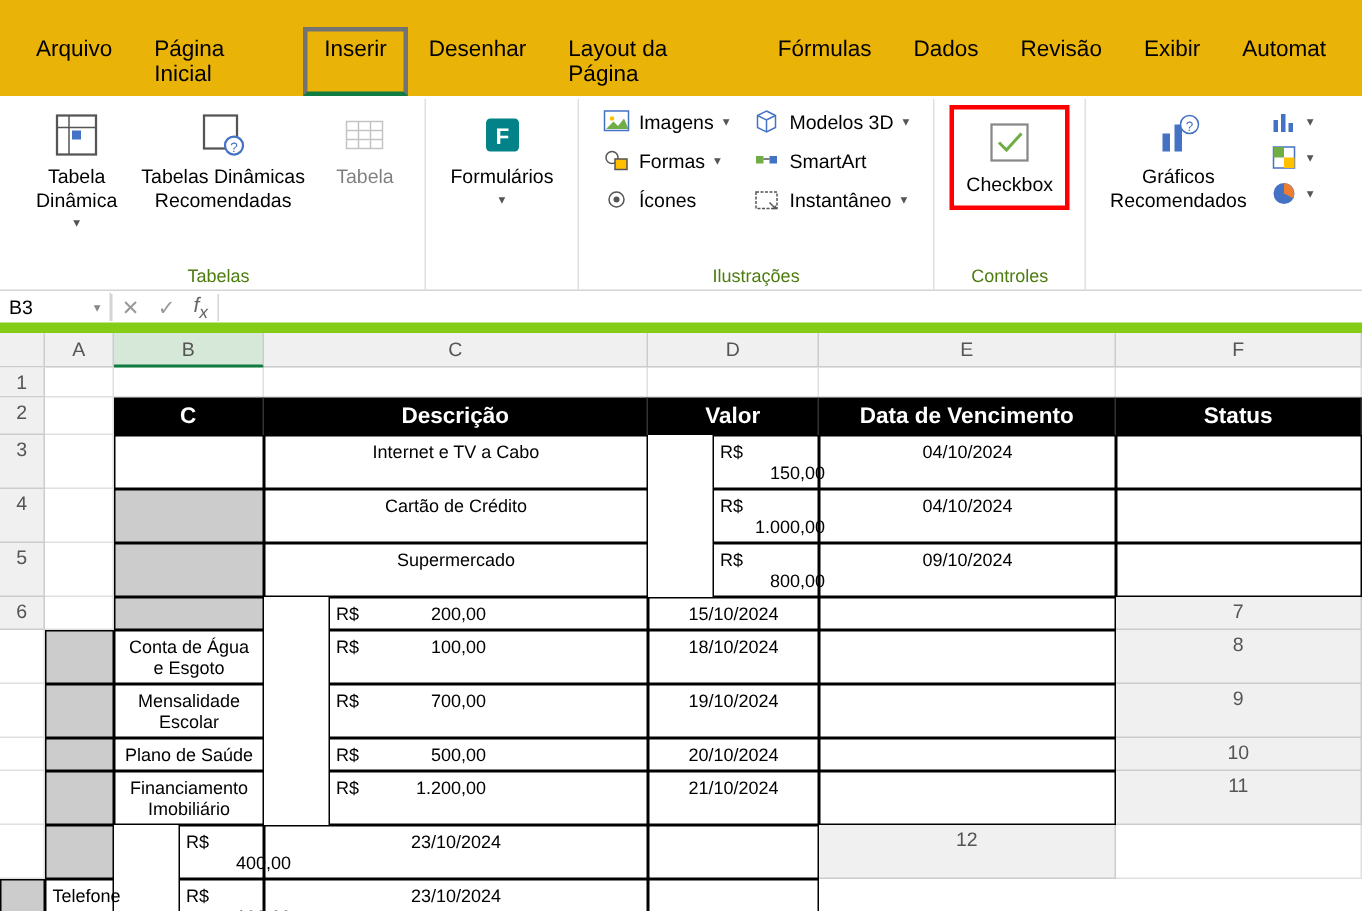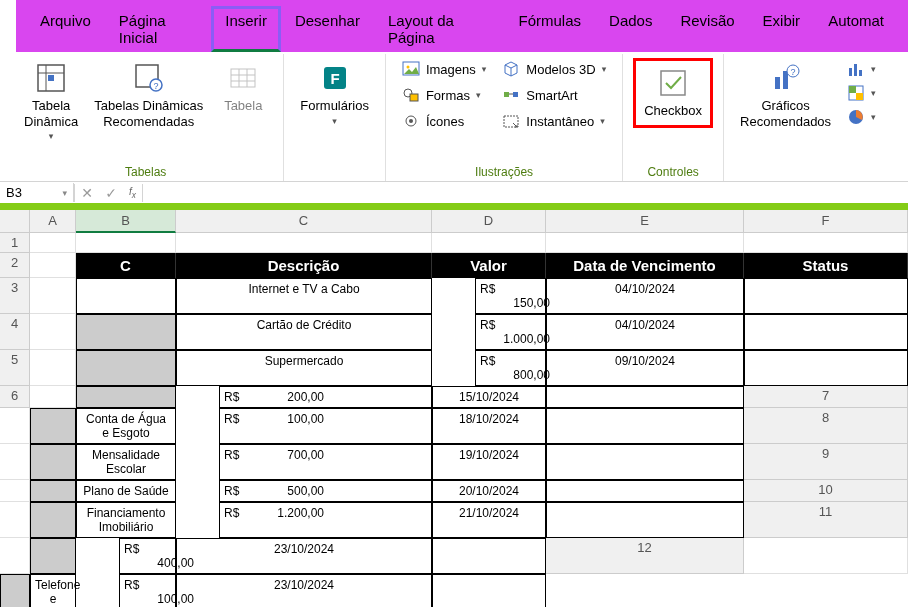--- a/index.html
+++ b/index.html
@@ -1,21 +1,21 @@
 <!DOCTYPE html>
 <html><head>
   <meta charset="utf-8">
   <style>
     * { box-sizing: border-box; margin: 0; padding: 0; }
     body { font-family: 'Segoe UI', Arial, sans-serif; font-size: 14px; background: #fff; overflow: hidden; }
     
     
-    .menubar { display: flex; gap: 0; padding: 6px 10px 0; background: #d946ef; margin-left: 16px; }
+    .menubar { display: flex; gap: 0; padding: 18px 10px 0; background: #eab308; }
     .menubar-item { padding: 6px 14px; font-size: 15px; cursor: pointer; position: relative; }
-    .menubar-item.highlighted { border: 3px solid #8b5cf6; padding: 3px 11px; }
+    .menubar-item.highlighted { border: 3px solid #737373; padding: 3px 11px; }
     .menubar-item.active-tab { border-bottom: 3px solid #107c41; }
     
     
     .ribbon { display: flex; background: #fff; border-bottom: 1px solid #d4d4d4; height: 130px; padding: 2px 8px 0; }
     .ribbon-group { display: flex; flex-direction: column; justify-content: space-between; padding: 4px 10px 2px; border-right: 1px solid #e0e0e0; }
     .ribbon-group:last-child { border-right: none; }
     .ribbon-group-items { display: flex; gap: 4px; flex: 1; align-items: flex-start; }
     .ribbon-group-label { text-align: center; font-size: 12px; color: #4d7c0f; padding-top: 2px; }
     .ribbon-btn { display: flex; flex-direction: column; align-items: center; justify-content: flex-start; padding: 4px 6px; cursor: pointer; text-align: center; font-size: 13px; line-height: 1.2; gap: 2px; min-width: 60px; }
     .ribbon-btn .icon { width: 32px; height: 32px; display: flex; align-items: center; justify-content: center; margin-bottom: 2px; }
@@ -23,21 +23,21 @@
     .ribbon-btn-sm .icon { width: 18px; height: 18px; display: flex; align-items: center; justify-content: center; }
     .ribbon-col { display: flex; flex-direction: column; gap: 4px; }
     .highlighted-box { border: 3px solid #ff0000; padding: 2px; }
     .dropdown-caret { font-size: 9px; color: #555; }
     
     
     .formula-bar { display: flex; align-items: center; border-bottom: 7px solid #84cc16; height: 28px; background: #fff; }
     .name-box { width: 74px; border-right: 1px solid #d4d4d4; padding: 2px 6px; font-size: 13px; display: flex; align-items: center; gap: 4px; }
     .name-box-caret { font-size: 9px; color: #888; margin-left: auto; }
     .fb-btn { width: 24px; text-align: center; color: #999; cursor: pointer; font-size: 14px; }
-    .fx-label { font-style: italic; font-size: 10px; color: #666; padding: 0 6px; cursor: pointer; }
+    .fx-label { font-style: italic; font-size: 14px; color: #666; padding: 0 6px; cursor: pointer; }
     .fb-divider { width: 1px; height: 18px; background: #d4d4d4; }
     
     
     .grid-container { display: flex; overflow: hidden; }
     .grid { display: grid; grid-template-columns: 30px 46px 100px 256px 114px 198px 164px; font-size: 15px; }
     .col-header, .row-header { background: #f0f0f0; border-right: 1px solid #ccc; border-bottom: 1px solid #ccc; text-align: center; font-size: 13px; color: #555; padding: 3px 0; cursor: pointer; }
     .row-header { padding: 2px 0; }
     .corner { background: #f0f0f0; border-right: 1px solid #ccc; border-bottom: 1px solid #ccc; }
     .col-header.sel-col { background: #d6e9d8; border-bottom: 2px solid #107c41; }
     .cell { border-right: 1px solid #e0e0e0; border-bottom: 1px solid #e0e0e0; padding: 3px 6px; overflow: hidden; white-space: nowrap; }

